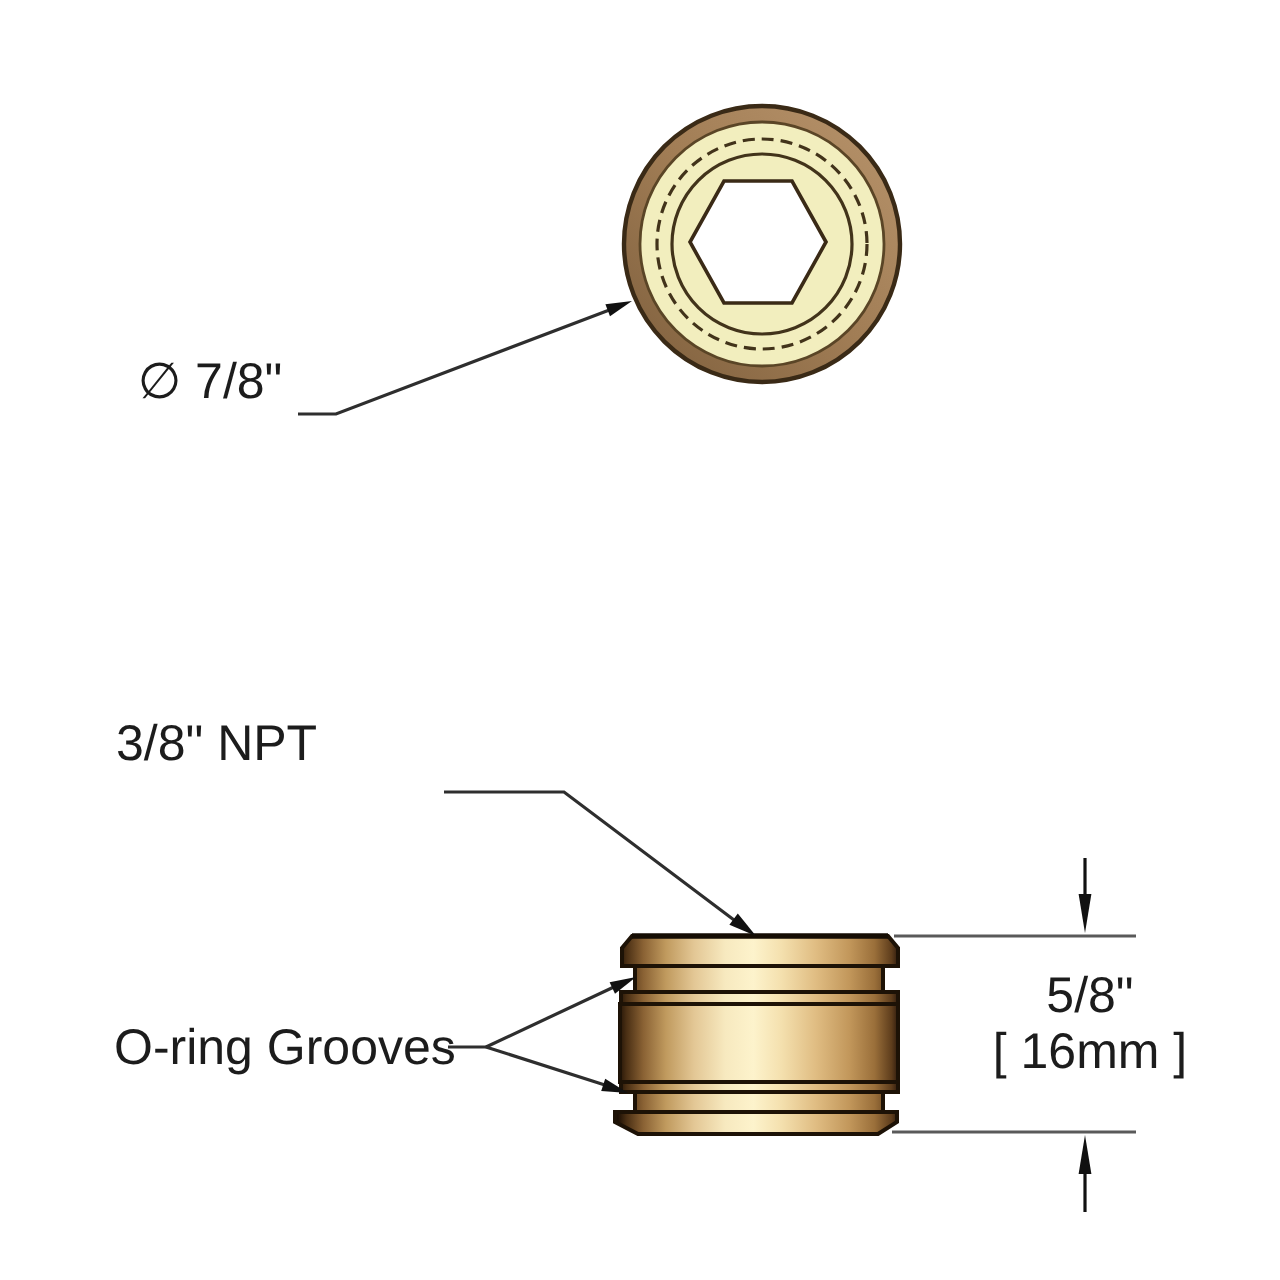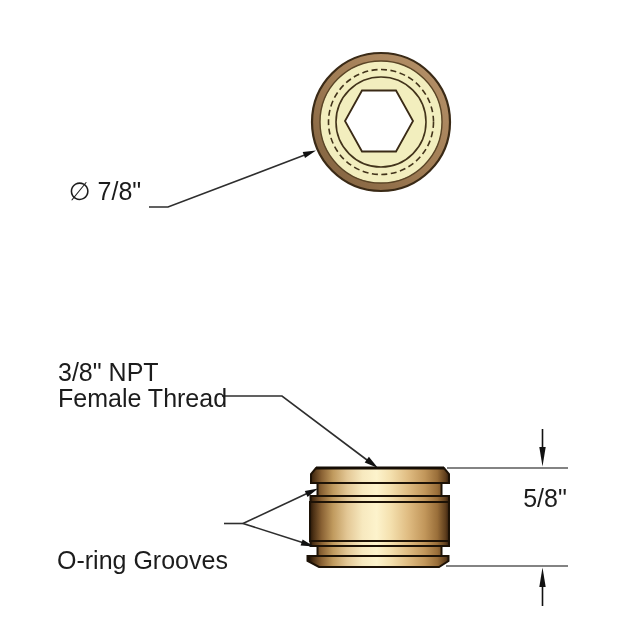--- a/index.html
+++ b/index.html
@@ -10,21 +10,21 @@
   }
   .canvas{position:absolute;left:0;top:0;width:640px;height:640px;}
   svg{position:absolute;left:0;top:0;}
   .label{
     position:absolute;color:#1c1c1c;font-size:25px;line-height:26px;
     white-space:nowrap;letter-spacing:0px;
   }
   .lbl-line{display:block;}
   #dia-label{left:30px;top:176px;width:150px;line-height:30px;text-align:center;}
   #npt-label{left:58px;top:359px;}
-  #oring-label{left:57px;top:511px;margin-top:36px;}
+  #oring-label{left:57px;top:511px;}
   #dim-label{left:485px;top:484px;width:120px;line-height:28px;text-align:center;}
 </style>
 </head>
 <body>
 
 <div class="canvas">
 
   <svg width="640" height="640" viewBox="0 0 640 640">
     <defs>
       <linearGradient id="brassGrad" gradientUnits="userSpaceOnUse" x1="309" y1="0" x2="450" y2="0">
@@ -92,24 +92,24 @@
       <polygon points="542.5,567.5 539.3,587 545.7,587" fill="#111111"></polygon>
     </g>
   </svg>
 
   <div class="label" id="dia-label">
     <span class="lbl-line">∅ 7/8"</span>
   </div>
 
   <div class="label" id="npt-label">
     <span class="lbl-line">3/8" NPT</span>
-    <span class="lbl-line">Female Thread</span>
   </div>
 
   <div class="label" id="oring-label">
     <span class="lbl-line">O-ring Grooves</span>
   </div>
 
   <div class="label" id="dim-label">
     <span class="lbl-line">5/8"</span>
+    <span class="lbl-line">[ 16mm ]</span>
   </div>
 
 </div>
 
 </body></html>

